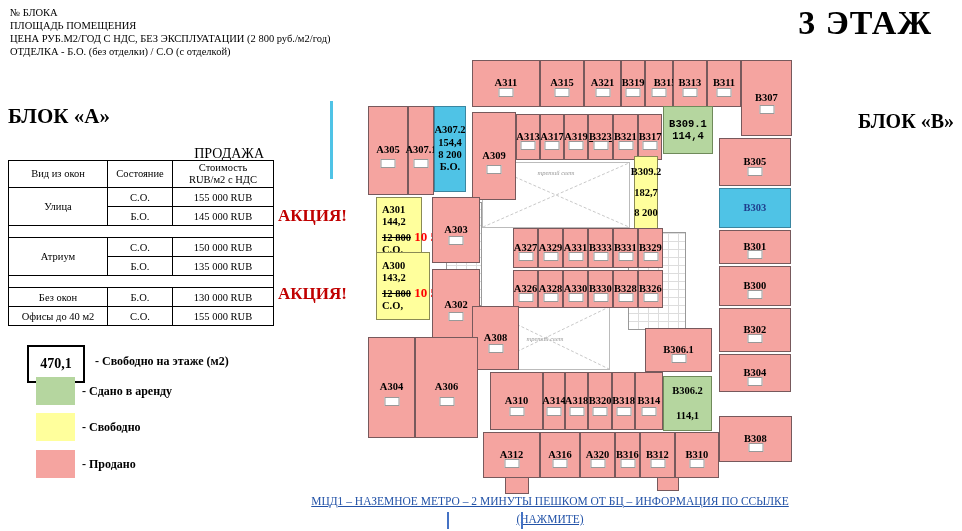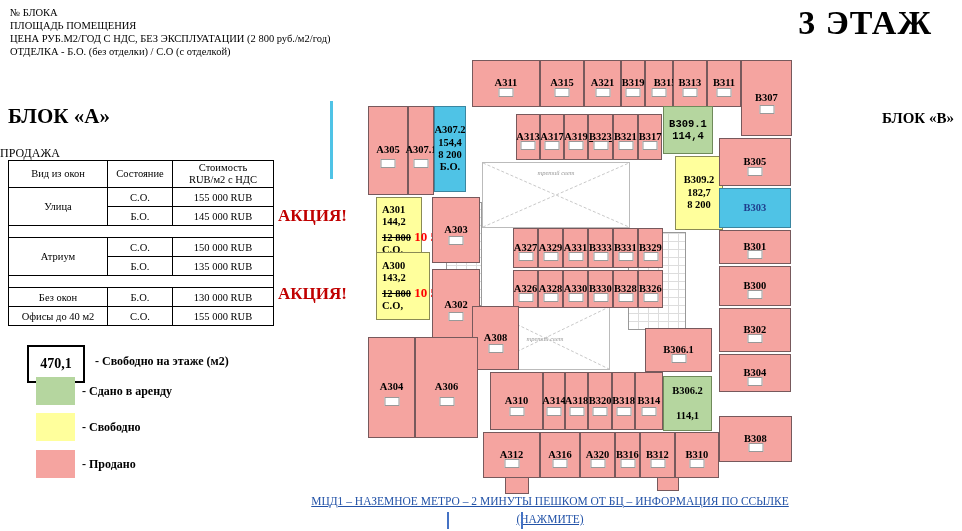--- a/index.html
+++ b/index.html
@@ -8,24 +8,24 @@
     background:#ffffff;font-family:"Liberation Serif", serif;color:#000;
   }
   .abs{position:absolute;}
 
   
   #info-block{left:10px;top:6px;font-size:10.5px;line-height:1.25;}
 
   
   #floor-title{right:30px;top:4px;font-size:34px;font-weight:bold;letter-spacing:1px;}
   #block-a{left:8px;top:104px;font-size:21px;font-weight:bold;}
-  #block-b{right:8px;top:110px;font-size:15px;font-weight:bold;text-align:right;}
-
-  
-  #sales-caption{left:0;top:146px;width:264px;text-align:left;font-size:12px;}
+  #block-b{right:8px;top:110px;font-size:20px;font-weight:bold;text-align:right;}
+
+  
+  #sales-caption{left:0;top:146px;width:264px;text-align:right;font-size:14px;}
   #sales-table{left:8px;top:160px;border-collapse:collapse;background:#fff;}
   #sales-table td,#sales-table th{
     border:1px solid #000;font-size:10.5px;font-weight:normal;
     text-align:center;padding:1px 3px;
   }
   #sales-table th.wrap{white-space:pre-line;line-height:1.15;}
   #sales-table .c1{width:92px;}
   #sales-table .c2{width:58px;}
   #sales-table .c3{width:94px;}
   #sales-table tr{height:19px;}
@@ -221,20 +221,23 @@
     </div>
     <div class="room sold" style="left: 373px; top: 106px; width: 26px; height: 89px;">
       <div class="rl">А307.1</div>
     </div>
     <div class="room special" style="left: 399px; top: 106px; width: 32px; height: 86px;">
       <div class="rl">А307.2</div>
       <div class="rl">154,4</div>
       <div class="rl">8 200</div>
       <div class="rl">Б.О.</div>
     </div>
+    <div class="room sold" style="left: 437px; top: 112px; width: 44px; height: 88px;">
+      <div class="rl">А309</div>
+    </div>
     <div class="room sold" style="left: 481px; top: 114px; width: 24px; height: 46px;">
       <div class="rl">А313</div>
     </div>
     <div class="room sold" style="left: 505px; top: 114px; width: 24px; height: 46px;">
       <div class="rl">А317</div>
     </div>
     <div class="room sold" style="left: 529px; top: 114px; width: 24px; height: 46px;">
       <div class="rl">А319</div>
     </div>
     <div class="room sold" style="left: 553px; top: 114px; width: 25px; height: 46px; text-decoration: underline;">
@@ -243,21 +246,21 @@
     <div class="room sold" style="left: 578px; top: 114px; width: 25px; height: 46px;">
       <div class="rl">В321</div>
     </div>
     <div class="room sold" style="left: 603px; top: 114px; width: 24px; height: 46px;">
       <div class="rl">В317</div>
     </div>
     <div class="room rented" style="left: 628px; top: 106px; width: 50px; height: 48px; font-family: Liberation Mono, monospace;">
       <div class="rl">В309.1</div>
       <div class="rl">114,4</div>
     </div>
-    <div class="room free" style="left: 640px; top: 156px; width: 48px; height: 74px;">
+    <div class="room free" style="left: 599px; top: 156px; width: 24px; height: 74px; gap: 8px;">
       <div class="rl">В309.2</div>
       <div class="rl">182,7</div>
       <div class="rl">8 200</div>
     </div>
     <div class="room sold" style="left: 684px; top: 138px; width: 72px; height: 48px;">
       <div class="rl">В305</div>
     </div>
     <div class="room special" style="left: 684px; top: 188px; width: 72px; height: 40px; color: rgb(31, 61, 140);">
       <div class="rl">В303</div>
     </div>

